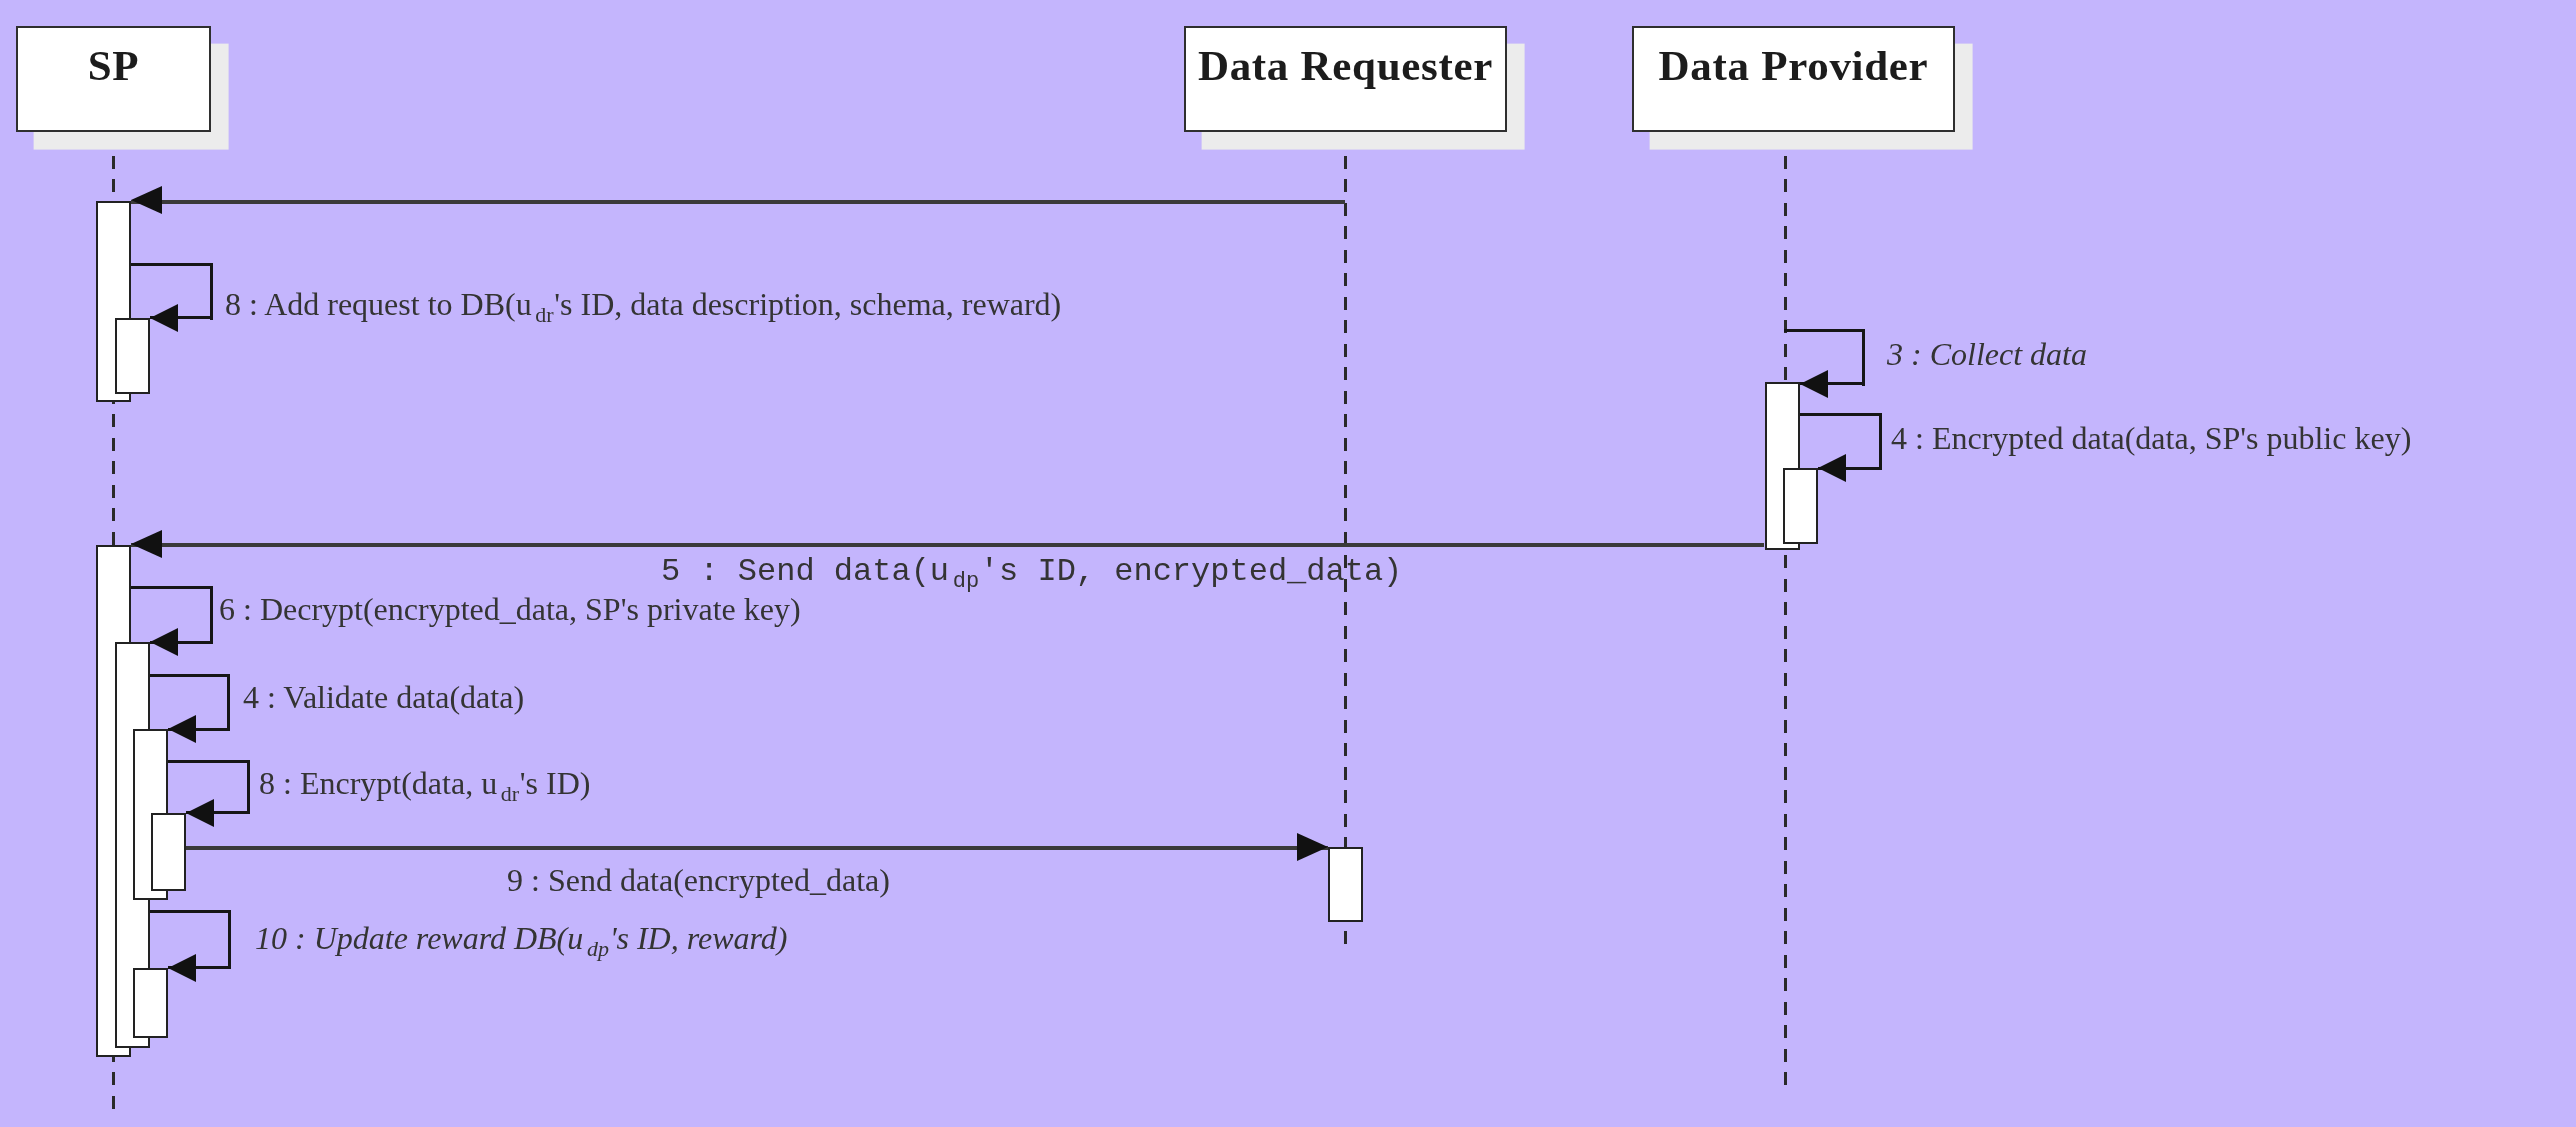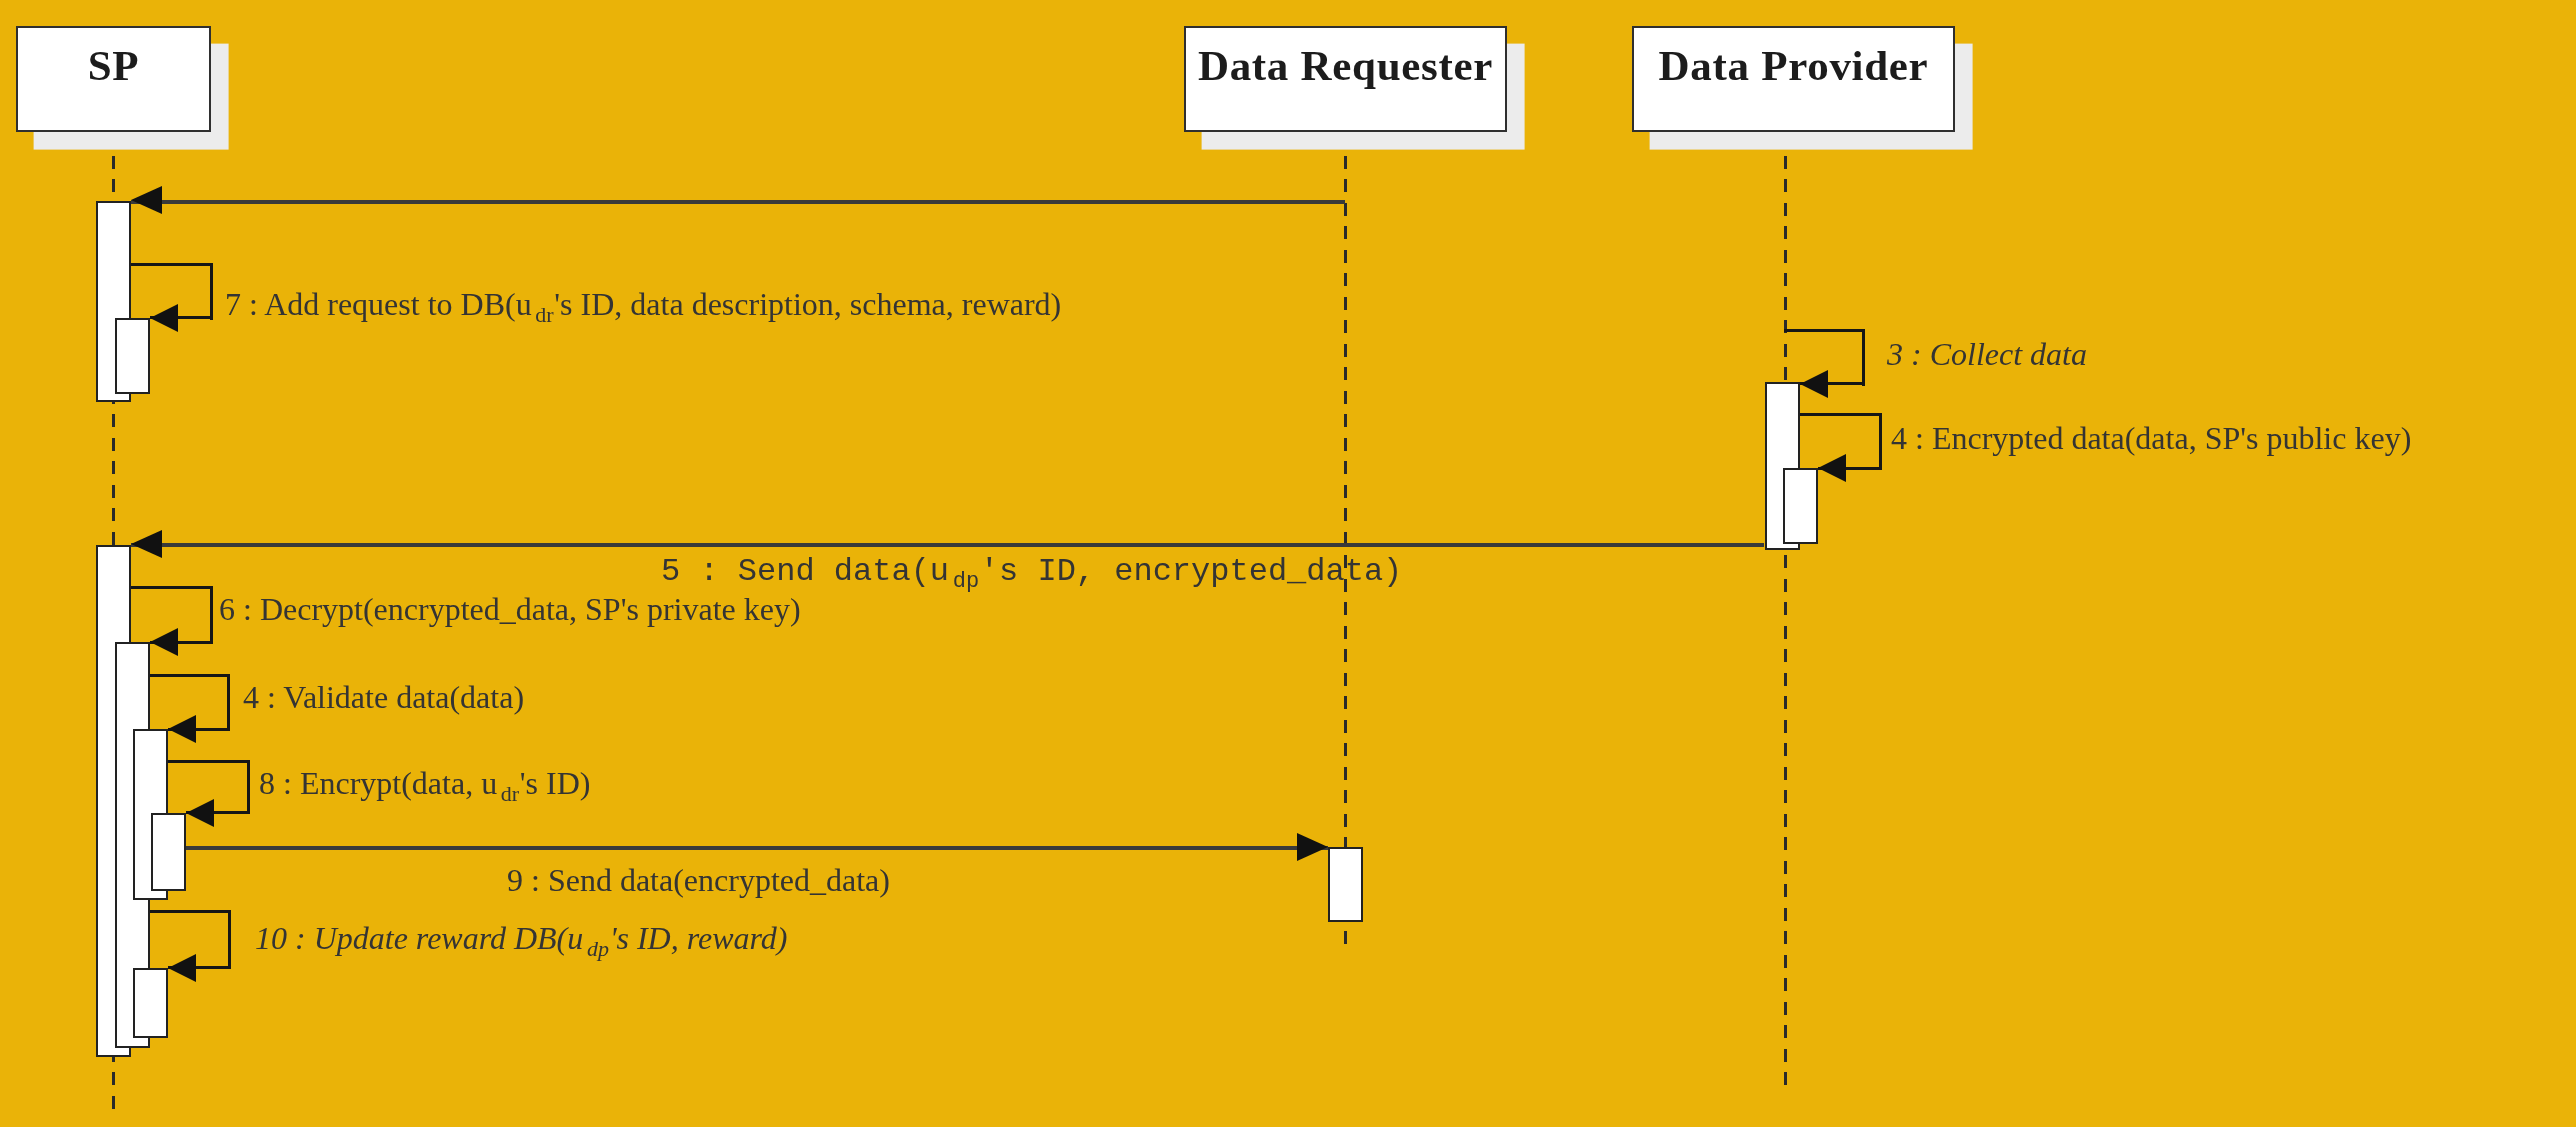--- a/index.html
+++ b/index.html
@@ -1,17 +1,17 @@
 <!DOCTYPE html>
 <html style="font-size:11.7px"><head>
 <meta charset="utf-8">
 <style>
   html,body { margin:0; padding:0; background:#ffffff; }
   #canvas {
-    position:relative; width:2576px; height:1128px; background:#eab308;
+    position:relative; width:2576px; height:1128px; background:#c4b5fd;
     font-family:"Liberation Serif", serif; overflow:hidden;
   }
   
   .pbox {
     position:absolute; box-sizing:border-box; background:#ffffff;
     border:2.9px solid #2f2f2f; box-shadow:17.6px 17.6px 0 0 #ececec;
     text-align:center; z-index:5;
   }
   .pbox .pname {
     display:block; margin-top:13.2px; font-weight:bold; font-size:43px;
@@ -89,21 +89,21 @@
   <div class="act" style="left:1783px; top:468px; height:76px; z-index:3;"></div>
 
   <div class="mline" style="left:131px; top:200px; width:1214px;"></div>
   <div class="ah-left" style="left:131px; top:186px;"></div>
 
   <div class="lseg h" style="left:131px; top:263px; width:81px;"></div>
   <div class="lseg v" style="left:210px; top:263px; height:57px;"></div>
   <div class="lseg h" style="left:150px; top:316px; width:63px;"></div>
   <div class="ah-left small" style="left:150px; top:304px;"></div>
   <div class="mlabel" style="left:225px; top:287px;">
-    <span>7 : Add request to DB(u</span><span class="sb">dr</span><span>'s ID, data description, schema, reward)</span>
+    <span>8 : Add request to DB(u</span><span class="sb">dr</span><span>'s ID, data description, schema, reward)</span>
   </div>
 
   <div class="lseg h" style="left:1784px; top:329px; width:81px;"></div>
   <div class="lseg v" style="left:1862px; top:329px; height:57px;"></div>
   <div class="lseg h" style="left:1800px; top:382px; width:65px;"></div>
   <div class="ah-left small" style="left:1800px; top:370px;"></div>
   <div class="mlabel" style="left:1887px; top:337px;font-style:italic;">
     <span>3 : Collect data</span><span></span>
   </div>
 

